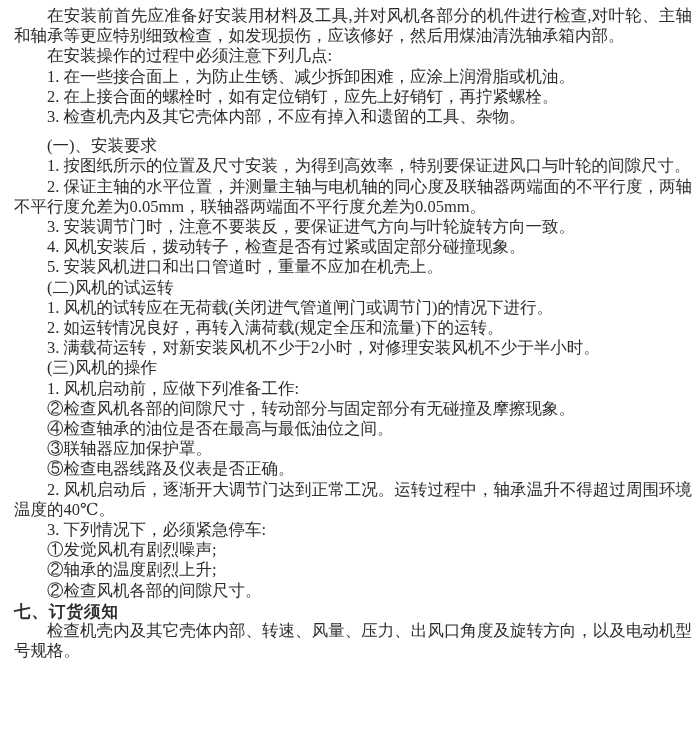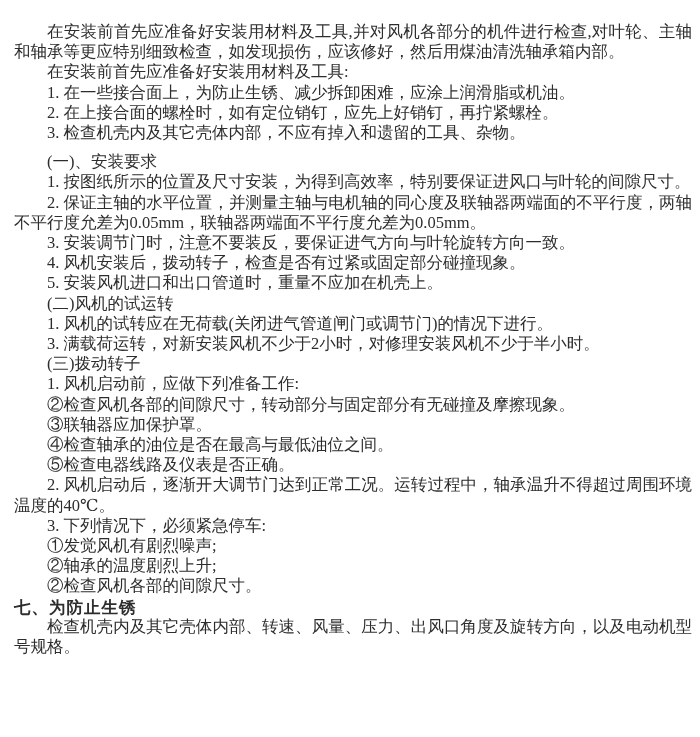--- a/index.html
+++ b/index.html
@@ -11,21 +11,21 @@
     width: 700px;
     height: 737px;
     overflow: hidden;
     font-family: "Liberation Serif", "DejaVu Serif", serif;
     color: #2d2d2d;
   }
   .page {
     box-sizing: border-box;
     width: 700px;
     height: 737px;
-    padding: 22px 8px 0 14px;
+    padding: 6px 8px 0 14px;
     background: #ffffff;
   }
   .page p {
     margin: 0;
     font-size: 16.5px;
     line-height: 20.2px;
     text-align: justify;
     text-justify: inter-ideograph;
     color: #2d2d2d;
   }
@@ -44,44 +44,45 @@
     color: #1d1d1d;
     letter-spacing: 1px;
   }
 </style>
 </head>
 <body>
 
 <div class="page">
 
   <p class="indent">在安装前首先应准备好安装用材料及工具,并对风机各部分的机件进行检查,对叶轮、主轴和轴承等更应特别细致检查，如发现损伤，应该修好，然后用煤油清洗轴承箱内部。</p>
-  <p class="indent">在安装前首先应准备好安装用材料及工具:</p>
+  <p class="indent">在安装操作的过程中必须注意下列几点:</p>
   <p class="indent">1. 在一些接合面上，为防止生锈、减少拆卸困难，应涂上润滑脂或机油。</p>
   <p class="indent">2. 在上接合面的螺栓时，如有定位销钉，应先上好销钉，再拧紧螺栓。</p>
   <p class="indent">3. 检查机壳内及其它壳体内部，不应有掉入和遗留的工具、杂物。</p>
 
   <p class="indent gap-top">(一)、安装要求</p>
   <p class="indent">1. 按图纸所示的位置及尺寸安装，为得到高效率，特别要保证进风口与叶轮的间隙尺寸。</p>
   <p class="indent">2. 保证主轴的水平位置，并测量主轴与电机轴的同心度及联轴器两端面的不平行度，两轴不平行度允差为0.05mm，联轴器两端面不平行度允差为0.05mm。</p>
   <p class="indent">3. 安装调节门时，注意不要装反，要保证进气方向与叶轮旋转方向一致。</p>
   <p class="indent">4. 风机安装后，拨动转子，检查是否有过紧或固定部分碰撞现象。</p>
   <p class="indent">5. 安装风机进口和出口管道时，重量不应加在机壳上。</p>
 
   <p class="indent">(二)风机的试运转</p>
   <p class="indent">1. 风机的试转应在无荷载(关闭进气管道闸门或调节门)的情况下进行。</p>
+  <p class="indent">2. 如运转情况良好，再转入满荷载(规定全压和流量)下的运转。</p>
   <p class="indent">3. 满载荷运转，对新安装风机不少于2小时，对修理安装风机不少于半小时。</p>
 
-  <p class="indent">(三)拨动转子</p>
+  <p class="indent">(三)风机的操作</p>
   <p class="indent">1. 风机启动前，应做下列准备工作:</p>
   <p class="indent">②检查风机各部的间隙尺寸，转动部分与固定部分有无碰撞及摩擦现象。</p>
+  <p class="indent">④检查轴承的油位是否在最高与最低油位之间。</p>
   <p class="indent">③联轴器应加保护罩。</p>
-  <p class="indent">④检查轴承的油位是否在最高与最低油位之间。</p>
   <p class="indent">⑤检查电器线路及仪表是否正确。</p>
   <p class="indent">2. 风机启动后，逐渐开大调节门达到正常工况。运转过程中，轴承温升不得超过周围环境温度的40℃。</p>
   <p class="indent">3. 下列情况下，必须紧急停车:</p>
   <p class="indent">①发觉风机有剧烈噪声;</p>
   <p class="indent">②轴承的温度剧烈上升;</p>
   <p class="indent">②检查风机各部的间隙尺寸。</p>
 
-  <p class="order-heading">七、为防止生锈</p>
+  <p class="order-heading">七、订货须知</p>
   <p class="indent">检查机壳内及其它壳体内部、转速、风量、压力、出风口角度及旋转方向，以及电动机型号规格。</p>
 
 </div>
 
 </body></html>

